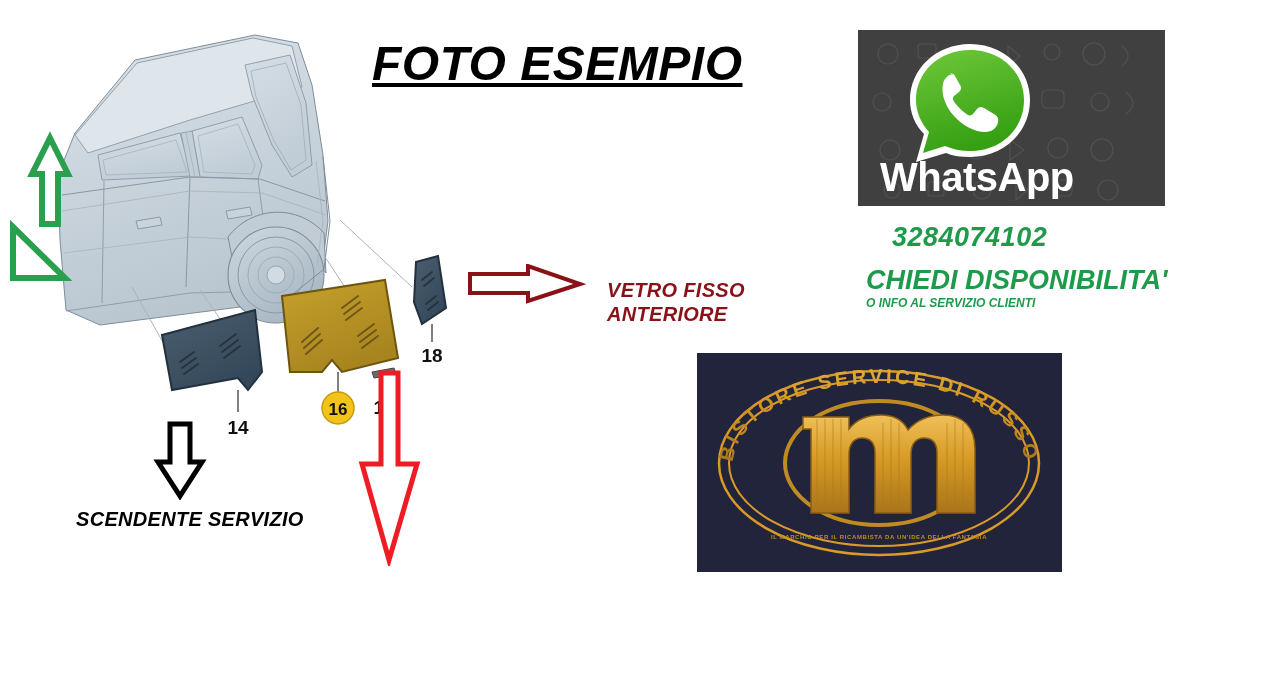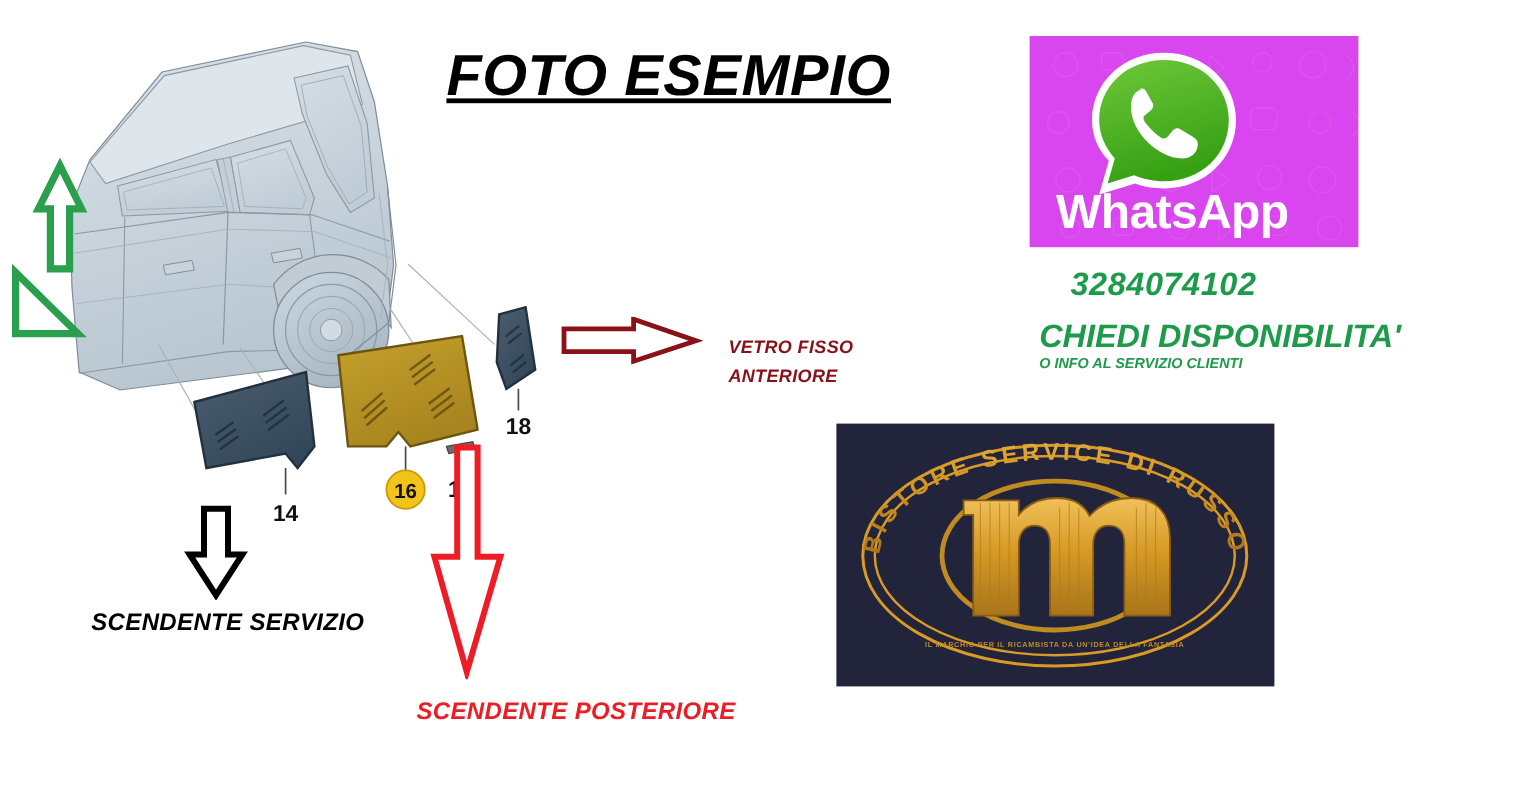--- a/index.html
+++ b/index.html
@@ -64,21 +64,21 @@
     position: absolute;
     left: 466px;
     top: 264px;
     width: 120px;
     height: 40px;
   }
   #label-rear-fixed {
     position: absolute;
     left: 607px;
     top: 278px;
-    font-size: 15px;
+    font-size: 20px;
     font-weight: bold;
     font-style: italic;
     color: #8a1118;
     line-height: 24px;
     letter-spacing: 0.3px;
   }
 
   
   #arrow-front-drop {
     position: absolute;
@@ -117,23 +117,23 @@
     color: #ee1c24;
     white-space: nowrap;
     letter-spacing: 0.3px;
   }
 
   
   #whatsapp-banner {
     position: absolute;
     left: 858px;
     top: 30px;
-    width: 274px;
+    width: 307px;
     height: 176px;
-    background: #d946ef;
+    background: #404040;
     overflow: hidden;
   }
   #whatsapp-banner .wa-wordmark {
     position: absolute;
     left: 22px;
     bottom: 6px;
     font-size: 40px;
     font-weight: bold;
     color: #ffffff;
     letter-spacing: -0.5px;
@@ -340,21 +340,20 @@
       <path d="M 20,4 L 40,4 L 40,42 L 52,42 L 30,76 L 8,42 L 20,42 Z" fill="#ffffff" stroke="#000000" stroke-width="5" stroke-linejoin="miter"></path>
     </svg>
   </div>
   <div id="label-front-drop">SCENDENTE SERVIZIO</div>
 
   <div id="arrow-rear-drop">
     <svg width="70" height="196" viewBox="0 0 70 196" xmlns="http://www.w3.org/2000/svg">
       <path d="M 26,3 L 43,3 L 43,94 L 62,94 L 34,190 L 7,94 L 26,94 Z" fill="#ffffff" stroke="#ee1c24" stroke-width="5" stroke-linejoin="miter"></path>
     </svg>
   </div>
-  <div id="label-rear-drop">SCENDENTE POSTERIORE</div>
 
   <div id="whatsapp-banner">
 
     <svg width="298" height="176" viewBox="0 0 298 176" style="position:absolute;left:0;top:0;opacity:0.10" xmlns="http://www.w3.org/2000/svg">
       <g stroke="#cfe8d8" stroke-width="1.2" fill="none">
         <circle cx="30" cy="24" r="10"></circle>
           <rect x="60" y="14" width="18" height="14" rx="3"></rect>
         <circle cx="112" cy="28" r="8"></circle>
           <path d="M 150,16 l 12,10 -12,10 z"></path>
         <rect x="186" y="14" width="16" height="16" rx="8"></rect>

